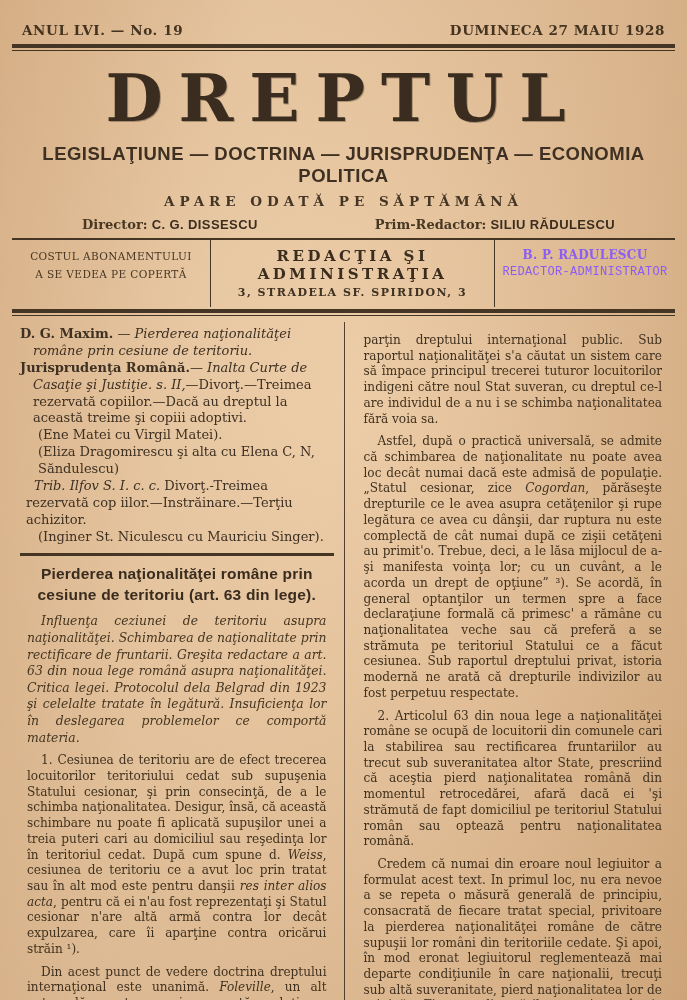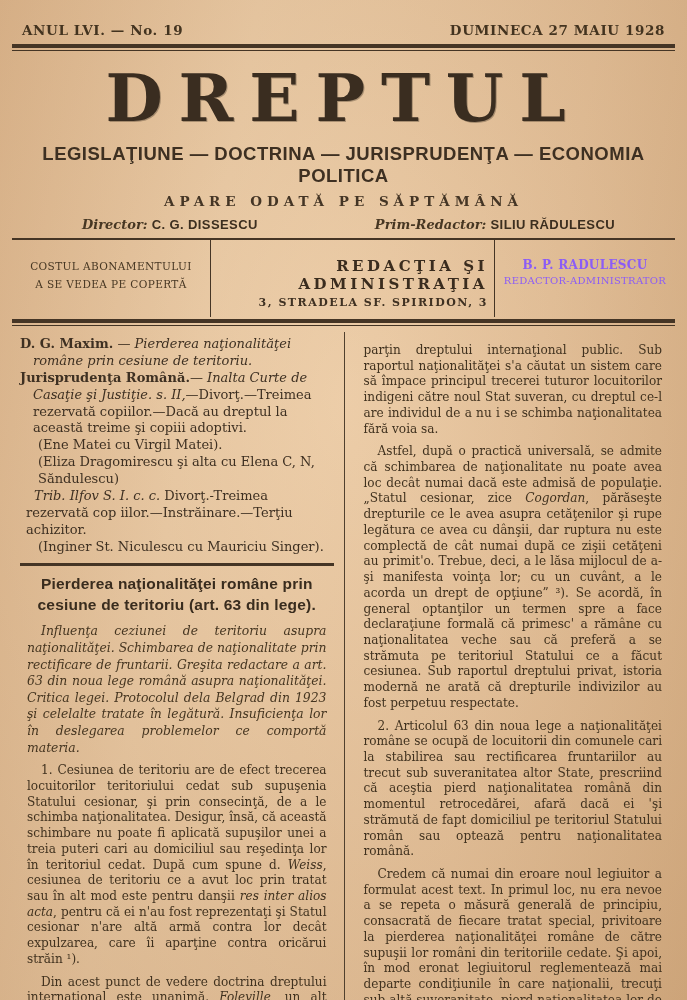--- a/index.html
+++ b/index.html
@@ -24,32 +24,32 @@
     text-shadow:1px 1px 0 rgba(58,45,32,.35);
   }
   .subjects{
     text-align:center;font-family:"Liberation Sans","DejaVu Sans",sans-serif;
     font-weight:bold;font-size:18.5px;letter-spacing:.5px;color:#3e3022;margin-top:6px;
   }
   .frequency{
     text-align:center;font-size:13.5px;font-weight:bold;letter-spacing:5px;color:#443525;margin-top:6px;
   }
   .staff-row{display:flex;justify-content:space-between;padding:8px 60px 6px 70px;font-size:13px;}
-  .staff-label{font-style:italic;font-weight:bold;color:#473723;}
+  .staff-label{font-weight:bold;color:#473723;}
   .staff-name{font-family:"Liberation Sans","DejaVu Sans",sans-serif;font-weight:bold;letter-spacing:.4px;color:#3c2e1f;}
   
   .info-box{display:flex;align-items:stretch;border-top:2.5px solid #453525;border-bottom:0;}
-  .info-cell{padding:17px 6px 8px 6px;text-align:center;}
+  .info-cell{padding:7px 6px 8px 6px;text-align:center;}
   .info-left{width:186px;font-size:10.5px;letter-spacing:.4px;line-height:1.75;color:#473723;}
-  .info-center{flex:1;border-left:1.5px solid #453525;border-right:1.5px solid #453525;text-align:right;}
+  .info-center{flex:1;border-left:1.5px solid #453525;border-right:1.5px solid #453525;}
   .info-center .l1{font-size:15px;font-weight:bold;letter-spacing:3.5px;color:#3a2c1e;}
   .info-center .l2{font-size:11px;font-weight:bold;letter-spacing:1.5px;margin-top:3px;color:#3f3122;}
   .info-right{width:168px;font-size:12px;line-height:1.45;color:#8b5cf6;}
   .info-right .l1{font-weight:bold;letter-spacing:.3px;}
-  .info-right .l2{font-size:10px;letter-spacing:.3px;}
+  .info-right .l2{font-size:12px;letter-spacing:.3px;font-family:Liberation Mono, monospace;}
   
   .columns{display:flex;margin-top:6px;height:702px;overflow:hidden;padding:0 2px;}
   .col{width:50%;box-sizing:border-box;}
   .col-left{padding:4px 10px 0 6px;}
   .col-right{border-left:1.5px solid #50402e;padding:4px 4px 0 12px;}
   
   .toc{font-size:13px;line-height:1.3;color:#3e3022;}
   .toc p{margin:0;}
   .toc .entry{padding-left:13px;text-indent:-13px;}
   .toc .case{padding-left:18px;text-indent:0;}

